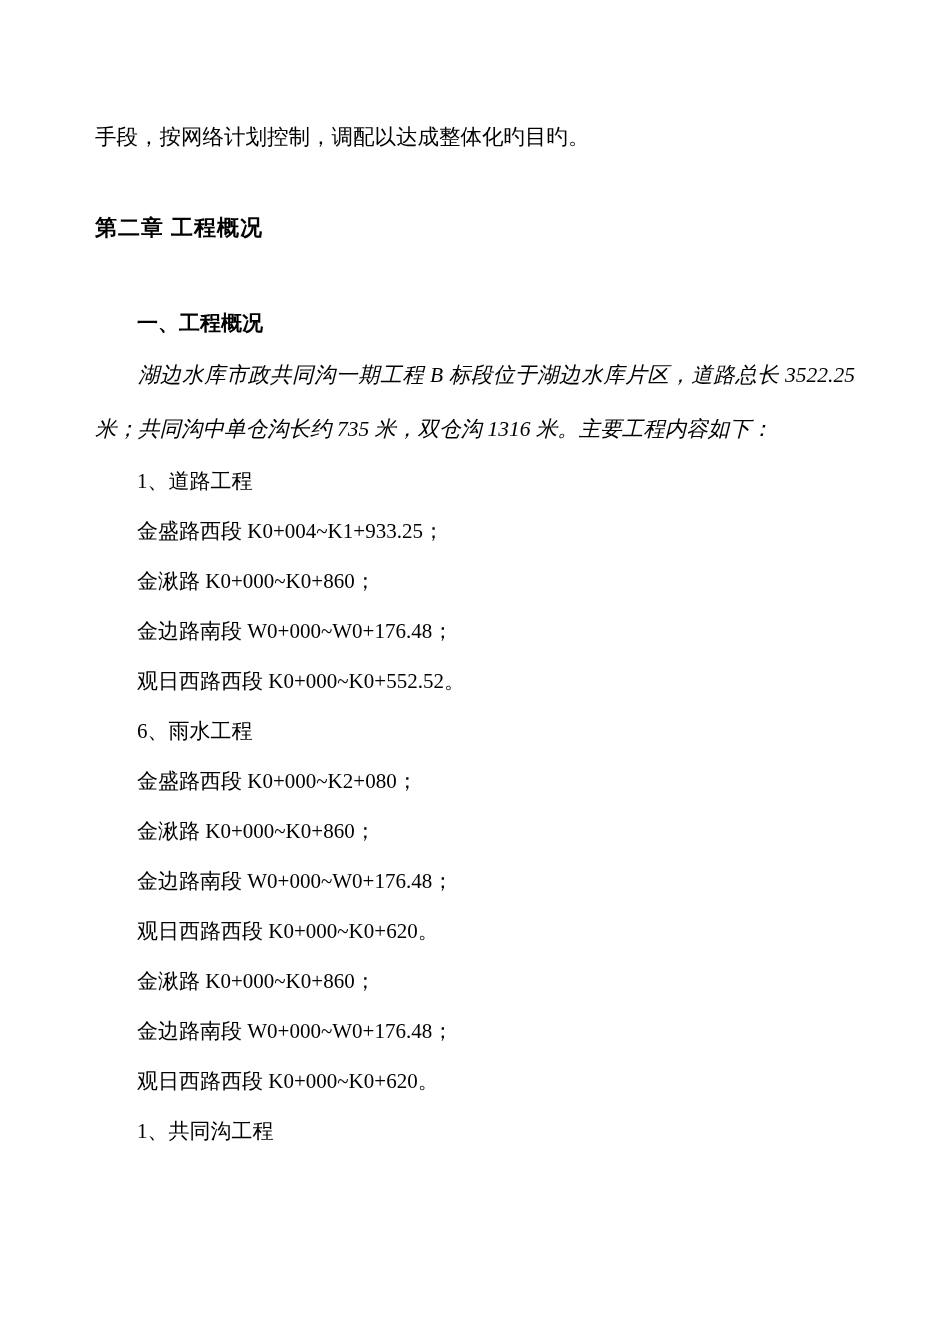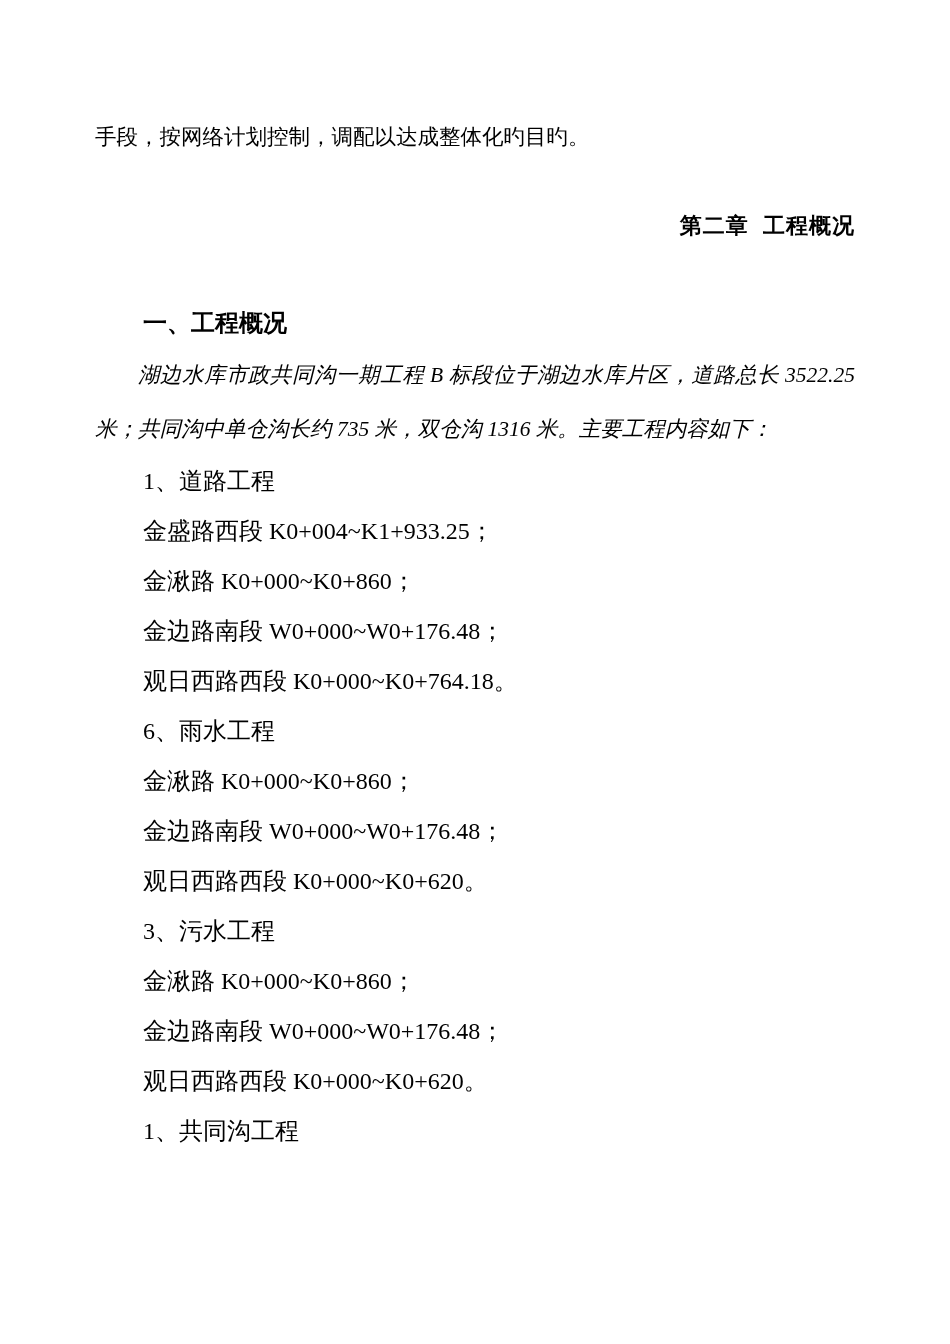--- a/index.html
+++ b/index.html
@@ -27,39 +27,39 @@
     line-height: 54px;
     text-align: justify;
     margin: 0;
     text-justify: inter-ideograph;
   }
   .indent {
     text-indent: 2em;
     font-style: italic;
   }
   .chapter-title {
-    text-align: right;
+    text-align: left;
     font-weight: bold;
     font-size: 22px;
     line-height: 52px;
     margin: 38px 0 0 0;
     letter-spacing: 1px;
-    font-family: Liberation Mono, monospace;
+    font-family: Liberation Sans, sans-serif;
   }
   .section-title {
     font-weight: bold;
-    font-size: 24px;
+    font-size: 21px;
     line-height: 50px;
     margin: 34px 0 0 0;
     text-indent: 2em;
     font-family: "Liberation Sans", "DejaVu Sans", sans-serif;
   }
   .spacer-sm { height: 10px; }
   .list-line {
-    font-size: 24px;
+    font-size: 21px;
     line-height: 50px;
     margin: 0;
     text-indent: 2em;
     white-space: nowrap;
   }
 </style>
 </head>
 <body>
 
 <div class="page">
@@ -72,25 +72,25 @@
     <div class="spacer-sm"></div>
 
     <h2 class="section-title">一、工程概况</h2>
 
     <p class="para-wrap indent">湖边水库市政共同沟一期工程 B 标段位于湖边水库片区，道路总长 3522.25 米；共同沟中单仓沟长约 735 米，双仓沟 1316 米。主要工程内容如下：</p>
 
     <p class="list-line">1、道路工程</p>
     <p class="list-line">金盛路西段 K0+004~K1+933.25；</p>
     <p class="list-line">金湫路 K0+000~K0+860；</p>
     <p class="list-line">金边路南段 W0+000~W0+176.48；</p>
-    <p class="list-line">观日西路西段 K0+000~K0+764.18。</p>
+    <p class="list-line">观日西路西段 K0+000~K0+552.52。</p>
     <p class="list-line">6、雨水工程</p>
+    <p class="list-line">金盛路西段 K0+000~K2+080；</p>
     <p class="list-line">金湫路 K0+000~K0+860；</p>
     <p class="list-line">金边路南段 W0+000~W0+176.48；</p>
     <p class="list-line">观日西路西段 K0+000~K0+620。</p>
-    <p class="list-line">3、污水工程</p>
     <p class="list-line">金湫路 K0+000~K0+860；</p>
     <p class="list-line">金边路南段 W0+000~W0+176.48；</p>
     <p class="list-line">观日西路西段 K0+000~K0+620。</p>
     <p class="list-line">1、共同沟工程</p>
 
   </div>
 </div>
 
 </body></html>

